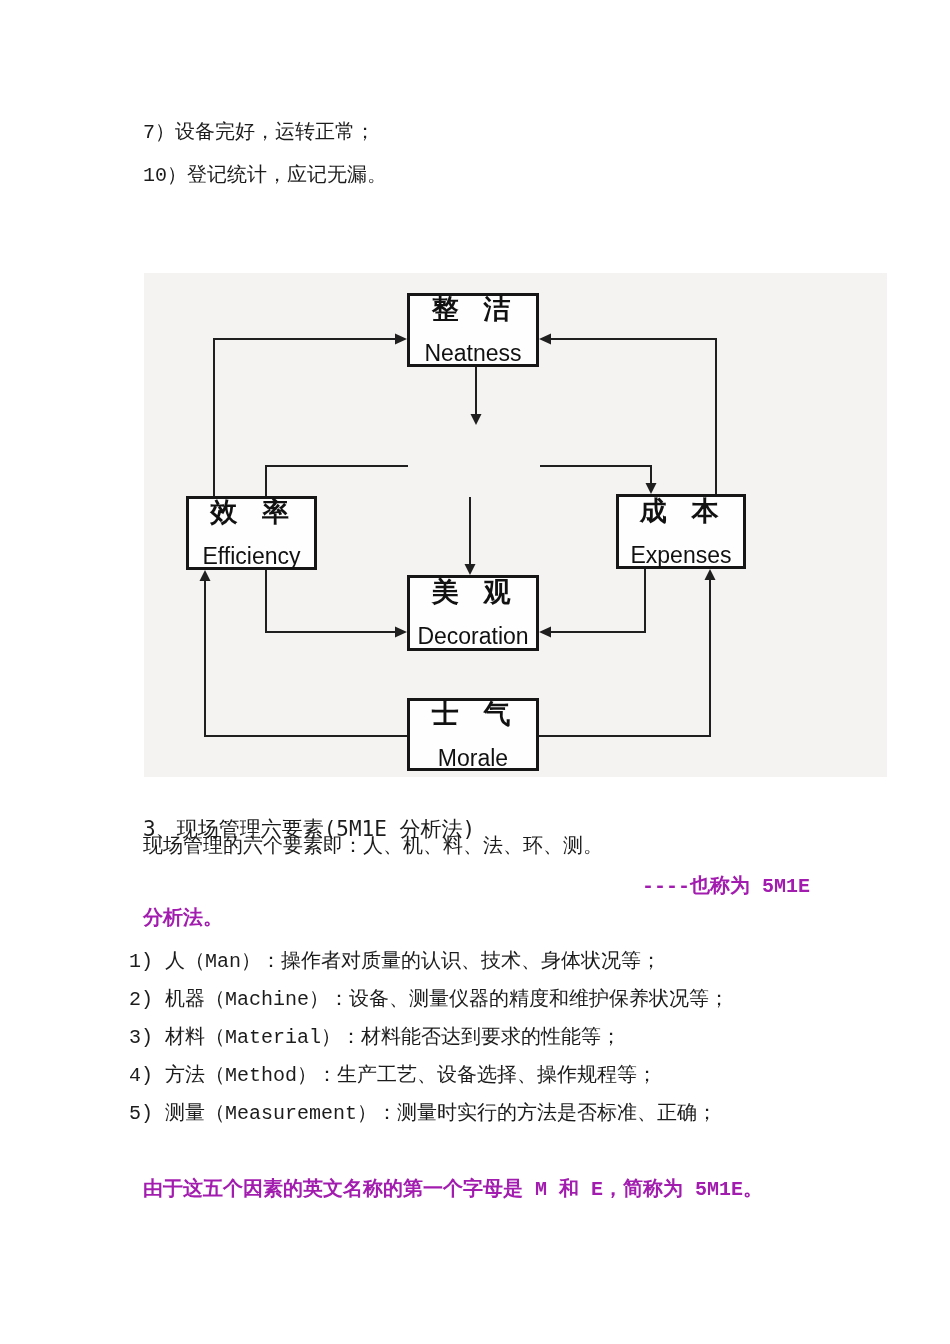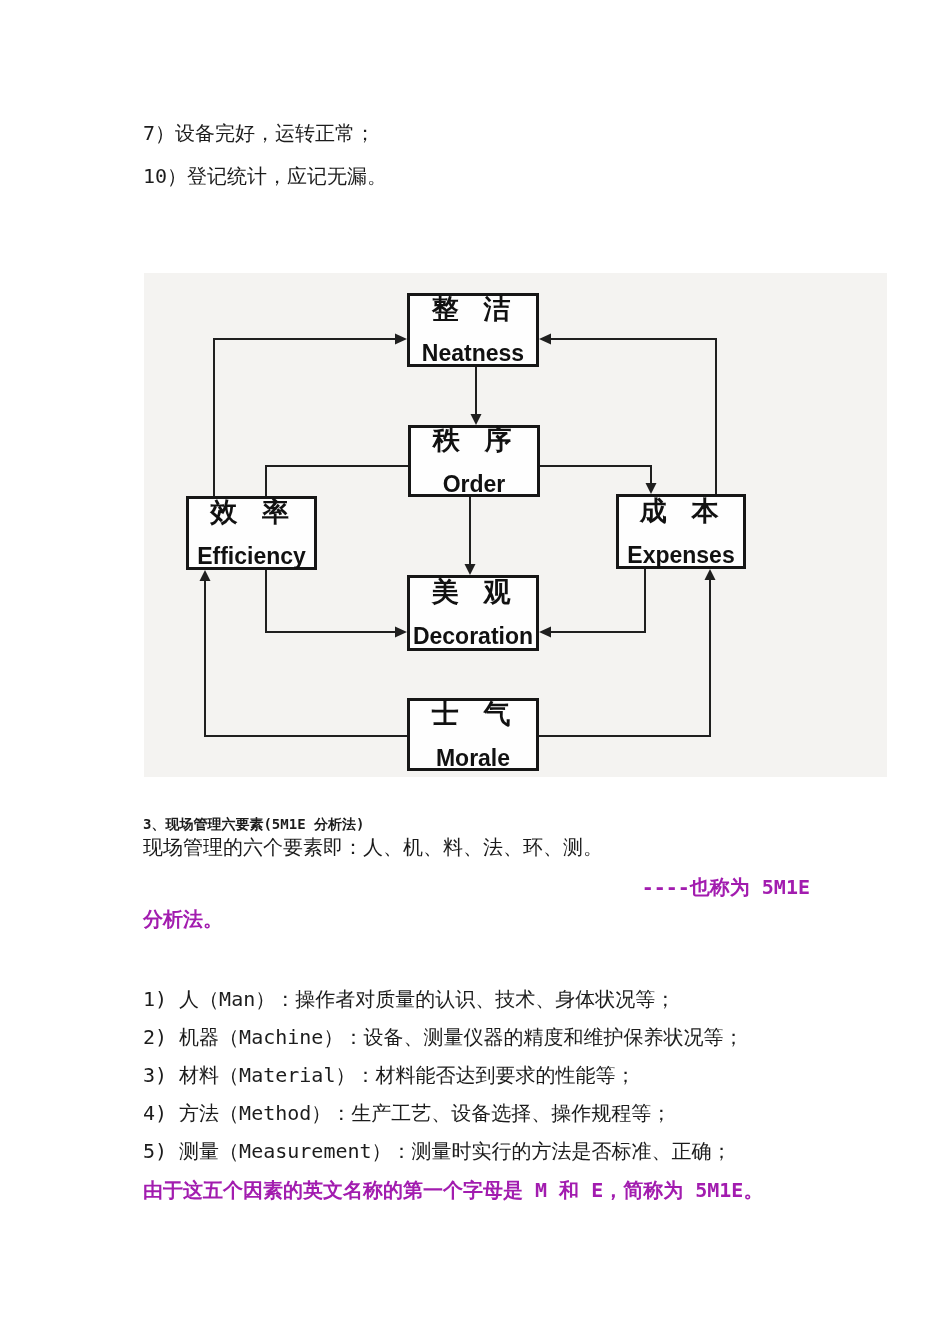--- a/index.html
+++ b/index.html
@@ -2,53 +2,53 @@
 <html><head>
 <meta charset="utf-8">
 <style>
   html,body{margin:0;padding:0;}
   body{
     width:950px;height:1344px;position:relative;background:#ffffff;overflow:hidden;
     font-family:"DejaVu Sans Mono","Liberation Mono",monospace;
     color:#1c1c1c;
   }
   .abs{position:absolute;}
-  p{margin:0;}
+  p{margin:0;font-family:Liberation Mono, monospace;}
   
   .intro-list{left:143px;top:122px;}
   .intro-list p{font-size:20px;line-height:22px;margin:0 0 21px 0;white-space:nowrap;}
   
   .diagram{left:144px;top:273px;width:743px;height:504px;background:#f4f3f1;}
   .diagram svg{position:absolute;left:0;top:0;}
   .node{
     position:absolute;background:#fefefe;border:3px solid #161616;
     display:flex;flex-direction:column;align-items:center;justify-content:center;
     box-sizing:border-box;row-gap:1px;
   }
   .node .zh{
     font-family:"Liberation Serif",serif;font-weight:bold;font-size:27px;line-height:30px;
     letter-spacing:4px;word-spacing:10px;color:#111;white-space:nowrap;
   }
   .node .en{
-    font-family:"Liberation Sans",sans-serif;font-weight:bold;font-size:23px;line-height:25px;
+    font-family:"Liberation Sans",sans-serif;font-weight:normal;font-size:23px;line-height:25px;
     color:#111;white-space:nowrap;margin-top:16px;
   }
   .n-neat{left:263px;top:20px;width:132px;height:74px;}
   .n-order{left:264px;top:152px;width:132px;height:72px;}
   .n-eff{left:42px;top:223px;width:131px;height:74px;}
   .n-exp{left:472px;top:221px;width:130px;height:75px;justify-content:center;}
   .n-dec{left:263px;top:302px;width:132px;height:76px;}
   .n-mor{left:263px;top:425px;width:132px;height:73px;align-items:center;}
   
-  .heading{left:143px;top:800px;font-size:14px;line-height:24px;font-weight:bold;white-space:nowrap;}
+  .heading{left:143px;top:800px;font-size:21px;line-height:24px;font-weight:normal;white-space:nowrap;}
   .intro-line{left:143px;top:836px;font-size:20px;line-height:22px;white-space:nowrap;}
   .note-right{left:143px;top:876px;width:667px;text-align:right;font-size:20px;line-height:22px;white-space:nowrap;}
   .note-left{left:143px;top:908px;font-size:20px;line-height:22px;white-space:nowrap;}
   .orange{color:#a21caf;font-weight:bold;}
-  .factor-list{left:143px;top:951px;margin-top:37px;}
+  .factor-list{left:129px;top:951px;}
   .factor-list p{font-size:20px;line-height:22px;margin:0 0 16px 0;white-space:nowrap;}
   .footnote{left:143px;top:1179px;font-size:20px;line-height:22px;white-space:nowrap;}
 </style>
 </head>
 <body>
 
 <div class="abs intro-list">
   <p>7）设备完好，运转正常；</p>
   <p>10）登记统计，应记无漏。</p>
 </div>
@@ -87,24 +87,20 @@
       <polygon points="395,359 407,353.5 407,364.5"></polygon>
       <polygon points="61,297 55.5,308 66.5,308"></polygon>
       <polygon points="566,296 560.5,307 571.5,307"></polygon>
     </g>
   </svg>
 
   <div class="node n-neat">
     <div class="zh">整 洁</div>
     <div class="en">Neatness</div>
   </div>
-  <div class="node n-order">
-    <div class="zh">秩 序</div>
-    <div class="en">Order</div>
-  </div>
   <div class="node n-eff">
     <div class="zh">效 率</div>
     <div class="en">Efficiency</div>
   </div>
   <div class="node n-exp">
     <div class="zh">成 本</div>
     <div class="en">Expenses</div>
   </div>
   <div class="node n-dec">
     <div class="zh">美 观</div>

